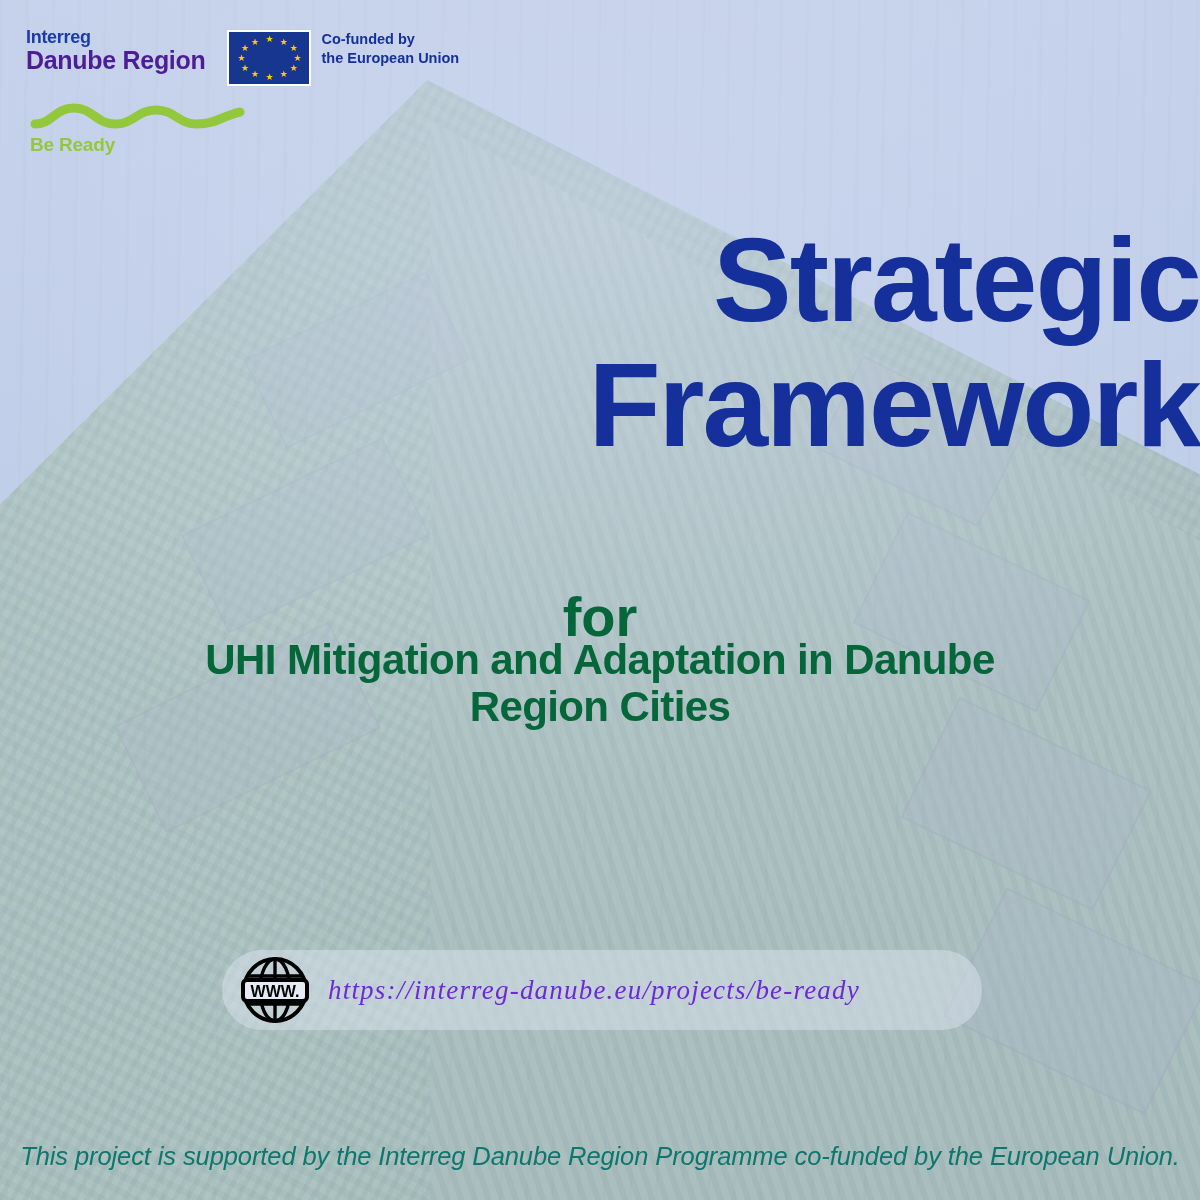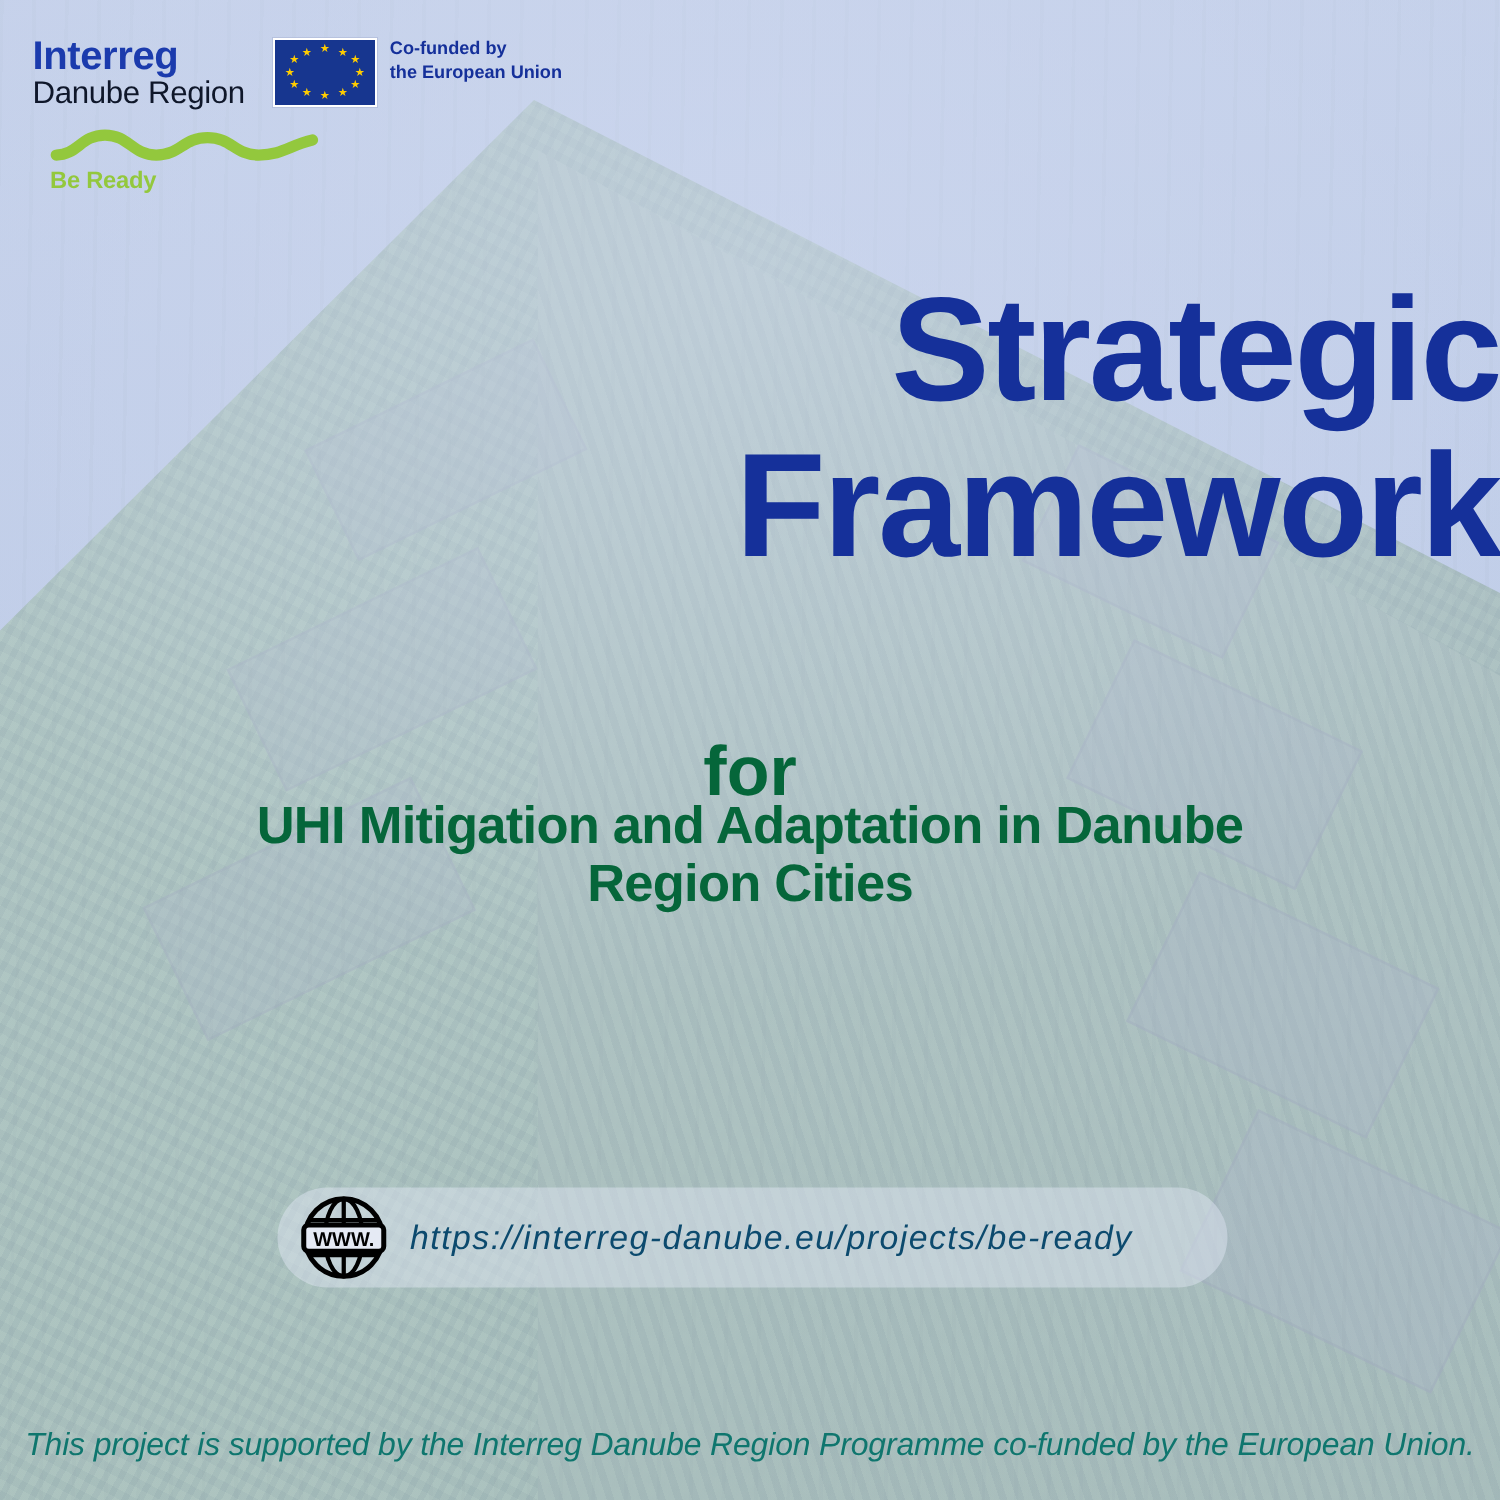--- a/index.html
+++ b/index.html
@@ -71,41 +71,41 @@
   }
   .wash2{
     position:absolute;inset:0;
     background:radial-gradient(ellipse 90% 70% at 50% 18%, rgba(205,215,238,.55), rgba(186,200,229,.22) 70%);
   }
 
   
   .logos{position:absolute;left:26px;top:28px;display:flex;align-items:flex-start;gap:22px;}
   .interreg{line-height:1.04;}
   .interreg .l1{
-    font-size:32px;font-weight:bold;color:#1b3bad;letter-spacing:-.3px;
+    font-size:18px;font-weight:bold;color:#1b3bad;letter-spacing:-.3px;
     display:block;
   }
   .interreg .l2{
-    font-size:25px;font-weight:normal;color:#0f172a;letter-spacing:-.3px;
+    font-size:25px;font-weight:bold;color:#4c1d95;letter-spacing:-.3px;
     display:block;
   }
   .euwrap{display:flex;align-items:flex-start;gap:10px;padding-top:2px;}
   .euflag{
     width:84px;height:56px;background:#17368f;border:2px solid #ffffff;
     position:relative;box-sizing:border-box;flex:none;
   }
   .euflag .star{
     position:absolute;color:#ffcc00;font-size:9px;line-height:9px;
     transform:translate(-50%,-50%);
   }
   .eutext{
     font-size:14.5px;font-weight:bold;color:#15309a;line-height:1.28;
     white-space:nowrap;
   }
-  .beready{position:absolute;left:40px;top:100px;width:230px;}
+  .beready{position:absolute;left:30px;top:100px;width:230px;}
   .wave{display:block;}
   .beready-label{
     margin-top:2px;font-size:19px;font-weight:bold;color:#93c83d;letter-spacing:-.2px;
   }
 
   
   .headline{
     position:absolute;left:0;right:0;top:222px;text-align:right;
     color:#15309a;font-weight:bold;font-size:118px;line-height:.99;
     letter-spacing:-2px;
@@ -123,22 +123,22 @@
   }
 
   
   .urlpill{
     position:absolute;left:222px;top:950px;width:760px;height:80px;
     background:rgba(225,232,244,.46);border-radius:45px;
     display:flex;align-items:center;gap:16px;padding-left:16px;box-sizing:border-box;
   }
   .globe{flex:none;}
   .urltext{
-    color:#0c4a6e;font-style:italic;font-size:27px;
-    font-family:Liberation Sans, sans-serif;letter-spacing:1.2px;
+    color:#6d28d9;font-style:italic;font-size:27px;
+    font-family:Liberation Serif, serif;letter-spacing:1.2px;
     white-space:nowrap;
   }
 
   
   .footer{
     position:absolute;left:0;right:0;top:1142px;text-align:center;
     color:#0f766e;font-style:italic;font-size:25.5px;font-weight:500;
     letter-spacing:-.1px;
   }
 </style>

